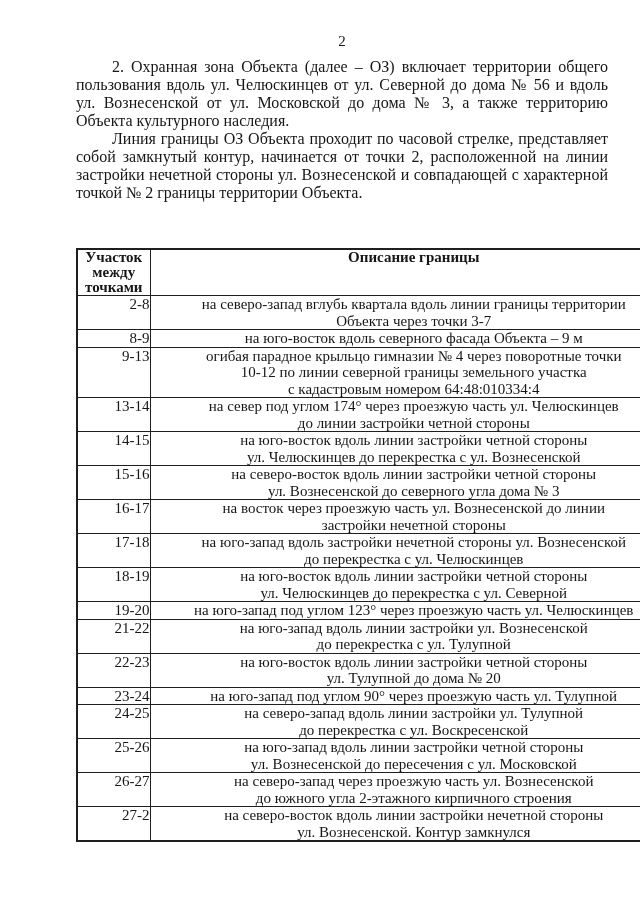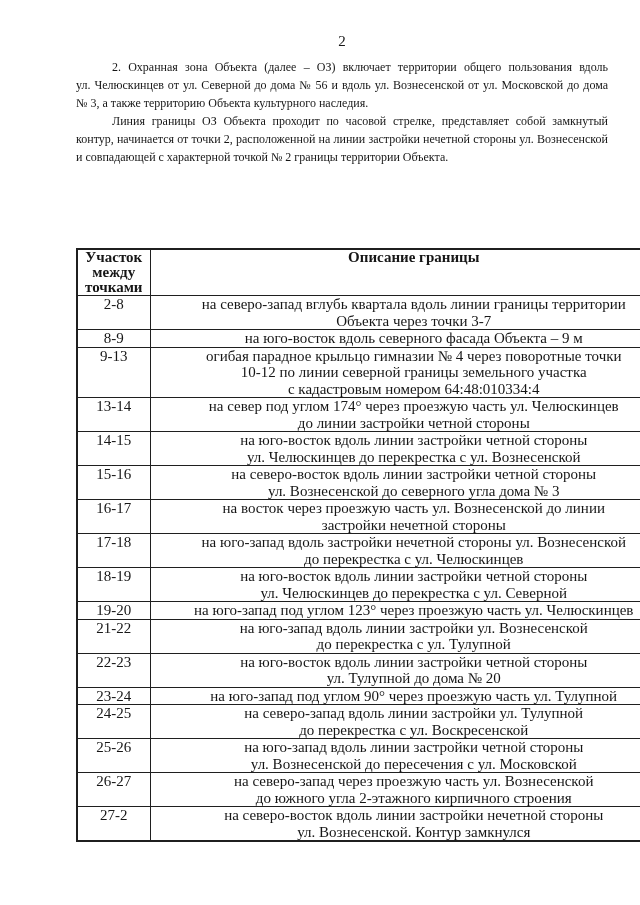--- a/index.html
+++ b/index.html
@@ -23,21 +23,21 @@
     width: 532px;
     text-align: center;
     font-size: 15px;
     line-height: 17px;
   }
   .body-text {
     position: absolute;
     top: 58px;
     left: 76px;
     width: 532px;
-    font-size: 12px;
+    font-size: 16px;
     line-height: 18px;
     text-align: justify;
   }
   .body-text p {
     margin: 0;
     text-indent: 36px;
   }
   table.boundary-table {
     position: absolute;
     top: 211px;
@@ -58,21 +58,21 @@
     border: 2px solid #1f1f1f;
   }
   th.section-header, th.description-header {
     font-weight: bold;
     text-align: center;
     line-height: 15px;
     padding-top: 1px;
     white-space: pre-line;
   }
   td.cell-section {
-    text-align: center;
+    text-align: right;
     line-height: 16.5px;
   }
   td.cell-desc {
     line-height: 16.5px;
     padding: 0 2px 0 3px;
     white-space: pre-line;
     text-align: center;
   }
 </style>
 </head>

